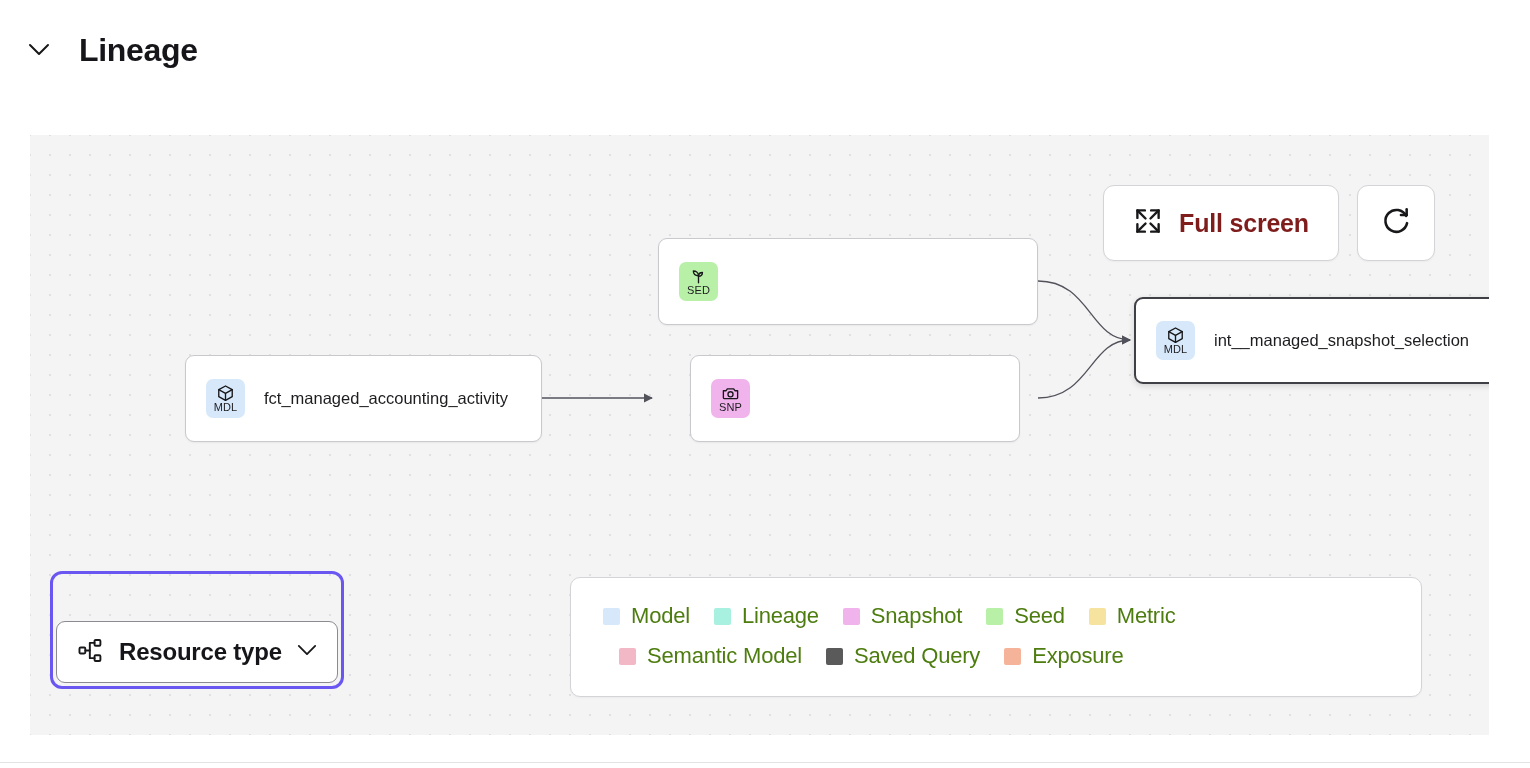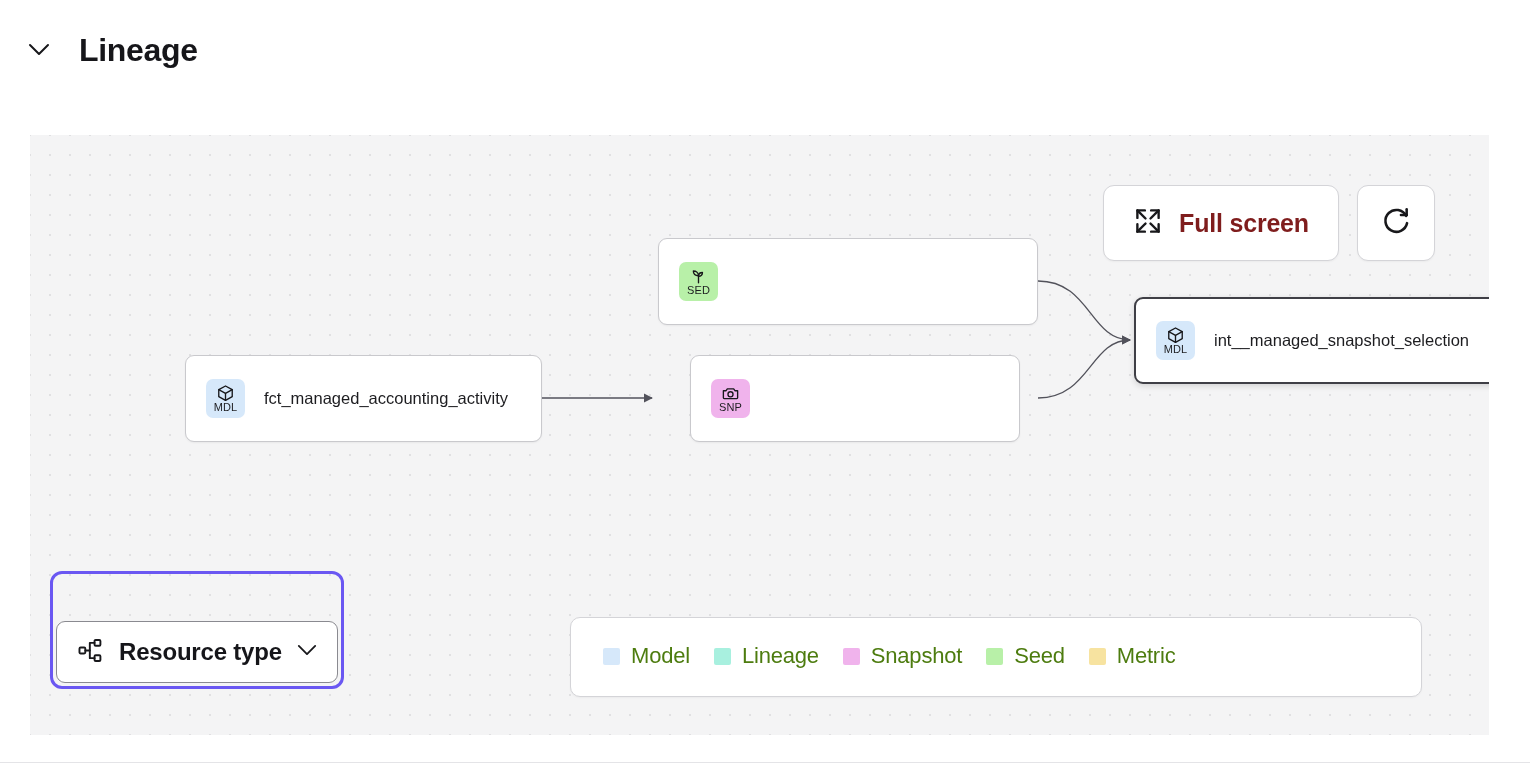--- a/index.html
+++ b/index.html
@@ -355,17 +355,31 @@
       </div>
       <div class="legend-item">
         <span class="swatch" style="background: rgb(184, 240, 168);"></span>
         <span class="lbl">Seed</span>
       </div>
       <div class="legend-item">
         <span class="swatch" style="background: rgb(247, 227, 160);"></span>
         <span class="lbl">Metric</span>
       </div>
     </div>
+    <div class="legend-row row2">
+      <div class="legend-item">
+        <span class="swatch" style="background: rgb(242, 184, 198);"></span>
+        <span class="lbl">Semantic Model</span>
+      </div>
+      <div class="legend-item">
+        <span class="swatch" style="background: rgb(90, 90, 90);"></span>
+        <span class="lbl">Saved Query</span>
+      </div>
+      <div class="legend-item">
+        <span class="swatch" style="background: rgb(245, 180, 154);"></span>
+        <span class="lbl">Exposure</span>
+      </div>
+    </div>
   </div>
 
 </div>
 
 <div class="page-divider"></div>
 
 </body></html>

